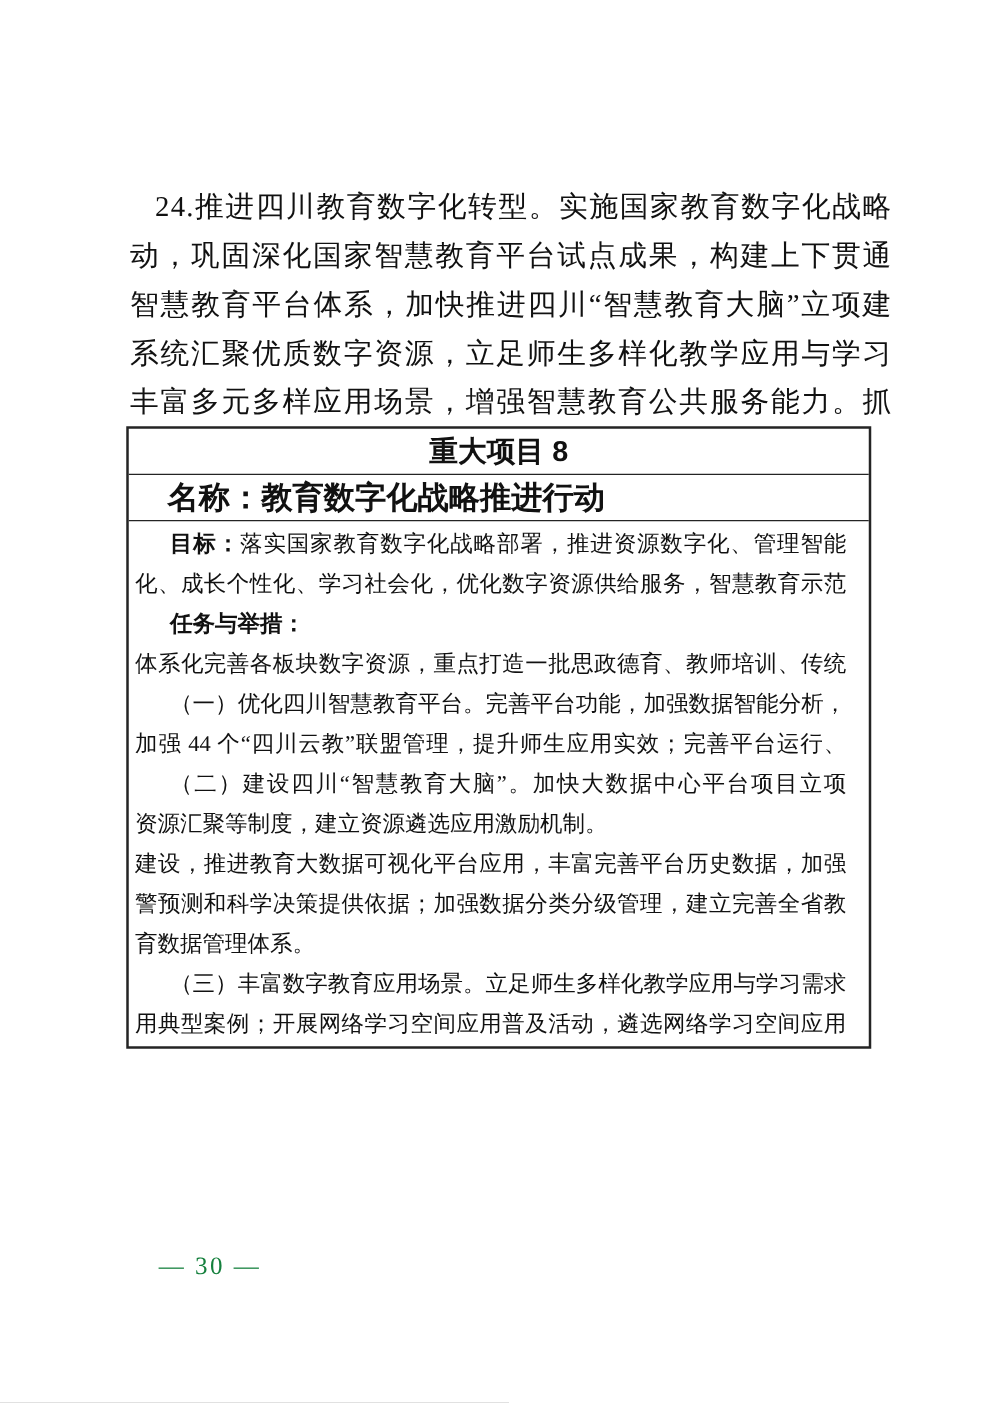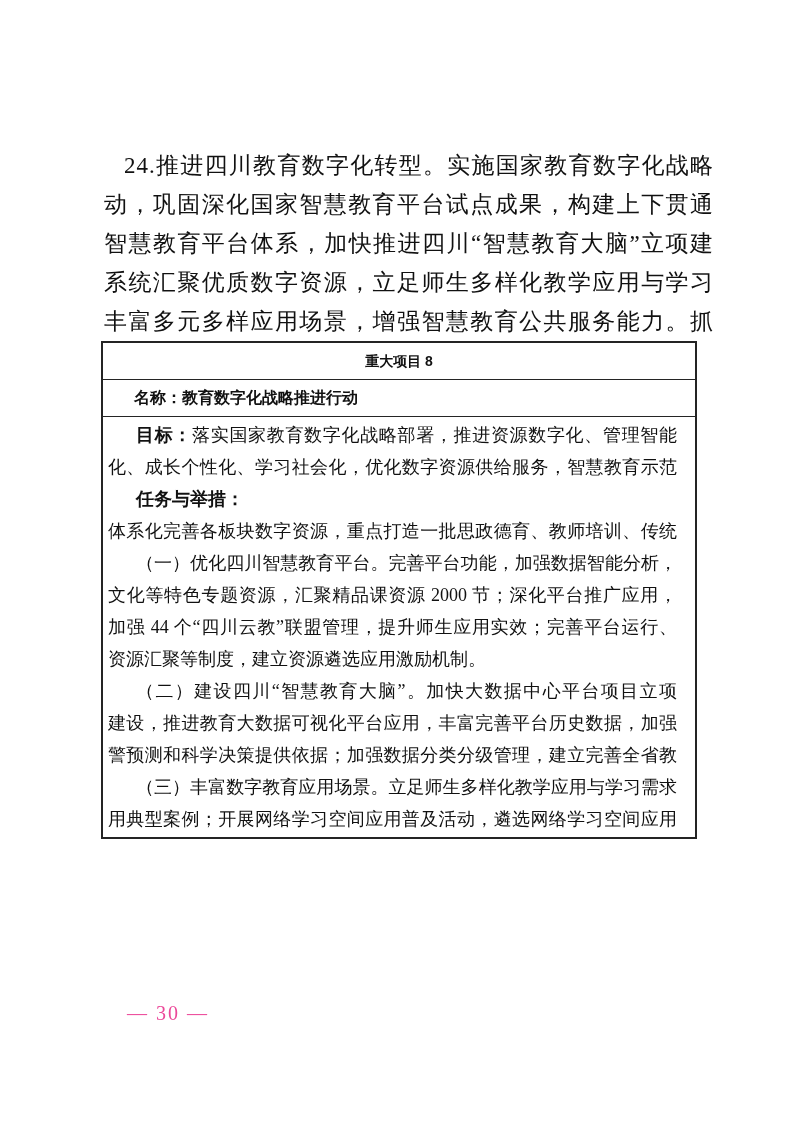--- a/index.html
+++ b/index.html
@@ -29,49 +29,49 @@
   
   .pbox{
     width:592px;
     margin-top:0px;
     border:2px solid #242424;
   }
   .pbox-header{
     height:36px;line-height:36px;
     text-align:center;
     font-family:"Liberation Sans","DejaVu Sans",sans-serif;
-    font-weight:700;font-size:14px;
+    font-weight:700;font-size:23px;
     border-bottom:1px solid #242424;
   }
   .pbox-name{
     height:36px;line-height:36px;
     padding-left:31px;
     font-family:"Liberation Sans","DejaVu Sans",sans-serif;
-    font-weight:700;font-size:16px;
+    font-weight:700;font-size:25px;
     border-bottom:1px solid #242424;
   }
   .pbox-body{
     padding:2px 18px 2px 5px;
     font-size:18px;
     line-height:32px;
   }
   .pbox-body .line{height:32px;overflow:hidden;}
   .pbox-body .indent{padding-left:28px;}
   .hei{
     font-family:"Liberation Sans","DejaVu Sans",sans-serif;
     font-weight:700;
     font-style:normal;
   }
   
   .page-number{
     position:absolute;
     left:127px;top:1002px;
     font-size:20px;
     letter-spacing:2px;
-    color:#ec4899;
+    color:#15803d;
   }
 </style>
 </head>
 <body>
 
 <div class="page">
   <div class="content">
 
     <div class="intro">
         <div class="line indent just">24.推进四川教育数字化转型。实施国家教育数字化战略行</div>
@@ -83,26 +83,26 @@
 
     <div class="pbox">
       <div class="pbox-header">重大项目 8</div>
       <div class="pbox-name">名称：教育数字化战略推进行动</div>
       <div class="pbox-body">
           <div class="line indent just"><b class="hei">目标：</b>落实国家教育数字化战略部署，推进资源数字化、管理智能</div>
           <div class="line just">化、成长个性化、学习社会化，优化数字资源供给服务，智慧教育示范区</div>
           <div class="line indent"><b class="hei">任务与举措：</b></div>
           <div class="line just">体系化完善各板块数字资源，重点打造一批思政德育、教师培训、传统</div>
           <div class="line indent just">（一）优化四川智慧教育平台。完善平台功能，加强数据智能分析，</div>
-          <div class="line just">文化等特色专题资源，汇聚精品课资源 2000 节；深化平台推广应用，</div>
           <div class="line just">加强 44 个“四川云教”联盟管理，提升师生应用实效；完善平台运行、</div>
+          <div class="line indent just">（二）建设四川“智慧教育大脑”。加快大数据中心平台项目立项</div>
           <div class="line">资源汇聚等制度，建立资源遴选应用激励机制。</div>
-          <div class="line indent just">（二）建设四川“智慧教育大脑”。加快大数据中心平台项目立项</div>
           <div class="line just">建设，推进教育大数据可视化平台应用，丰富完善平台历史数据，加强</div>
           <div class="line just">警预测和科学决策提供依据；加强数据分类分级管理，建立完善全省教</div>
+          <div class="line">育数据管理体系。</div>
           <div class="line indent just">（三）丰富数字教育应用场景。立足师生多样化教学应用与学习需求</div>
           <div class="line just">用典型案例；开展网络学习空间应用普及活动，遴选网络学习空间应用</div>
         </div>
     </div>
 
   </div>
 
   <div class="page-number">— 30 —</div>
 </div>
 

